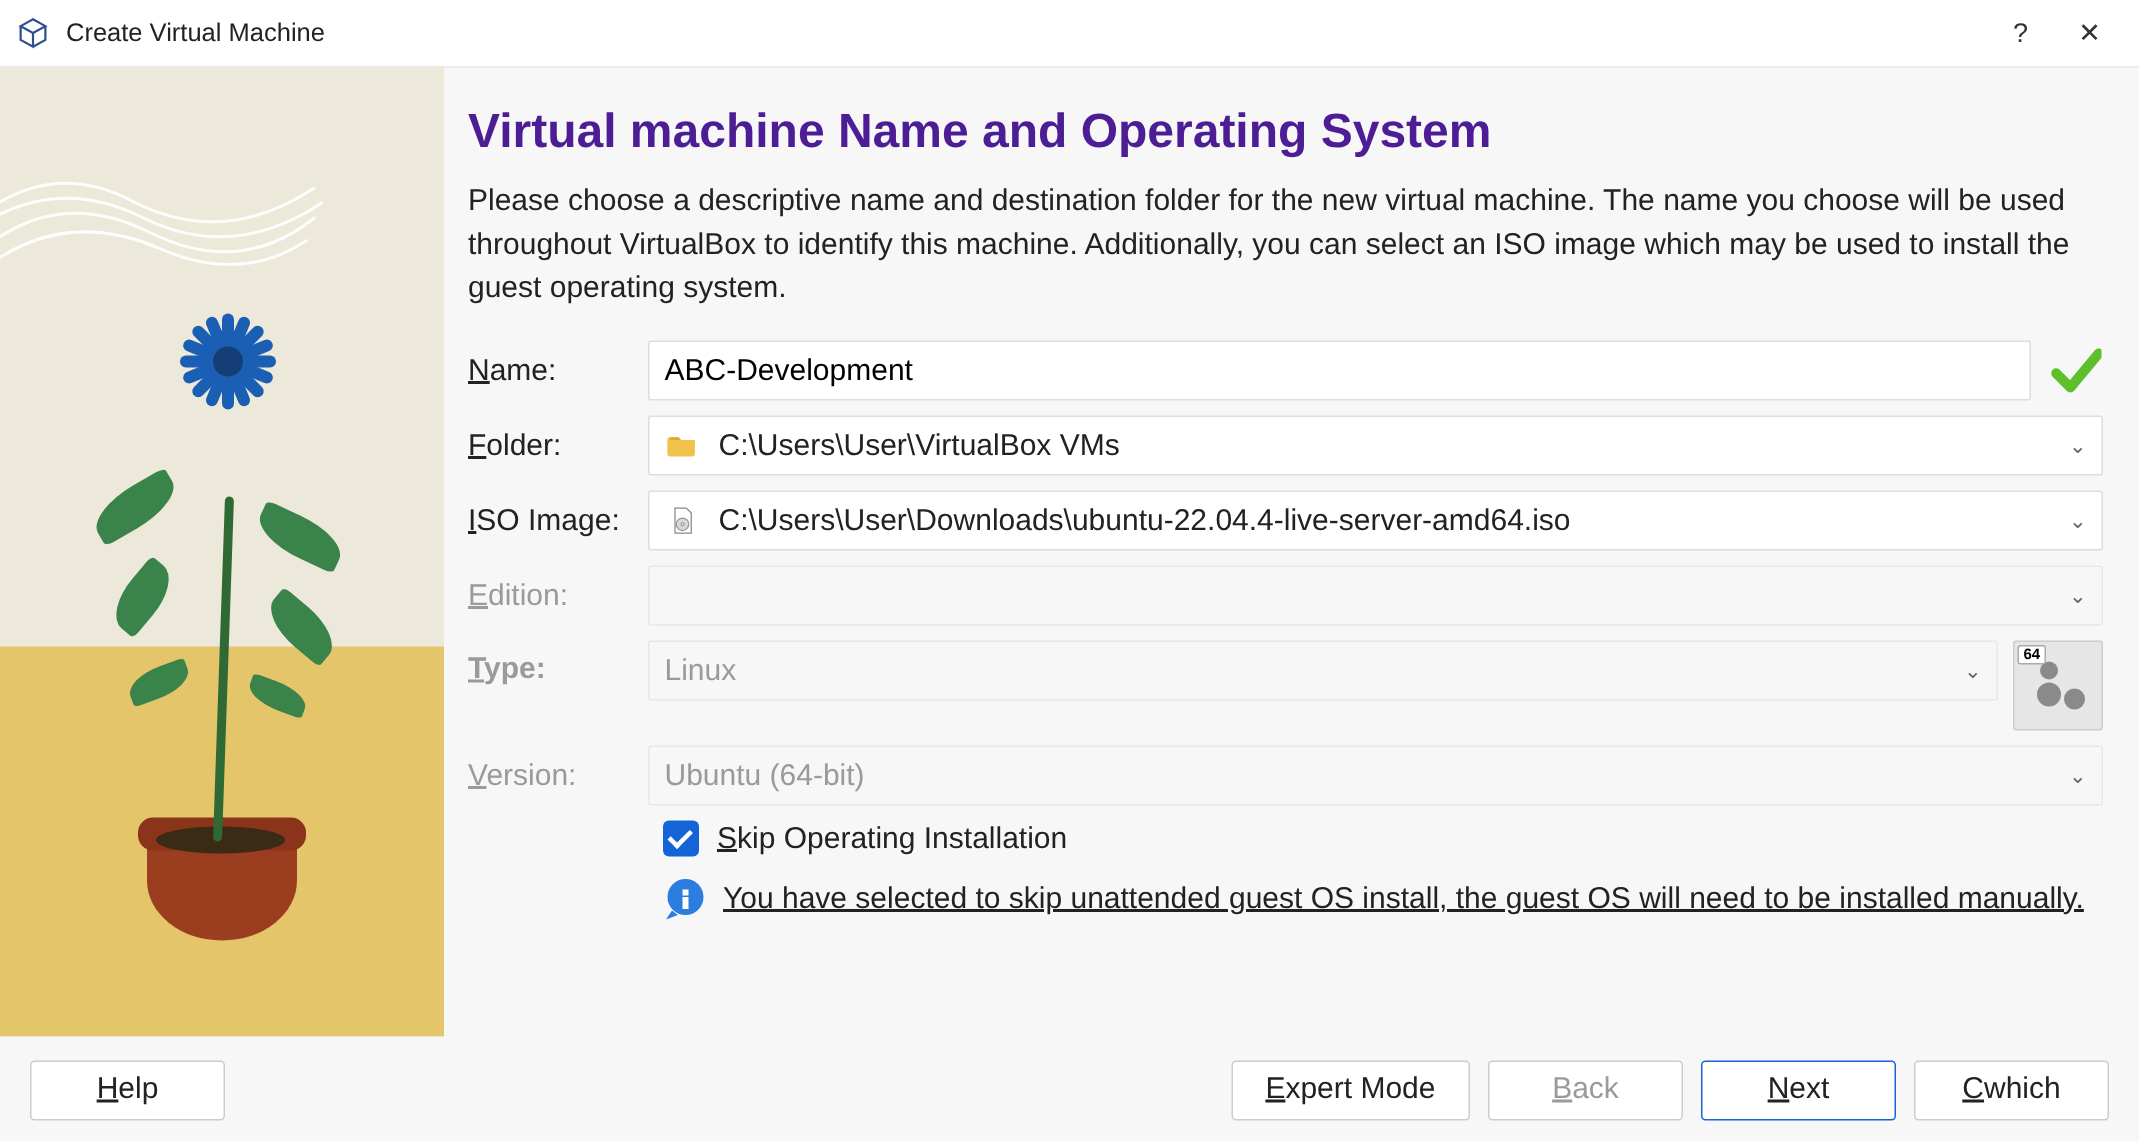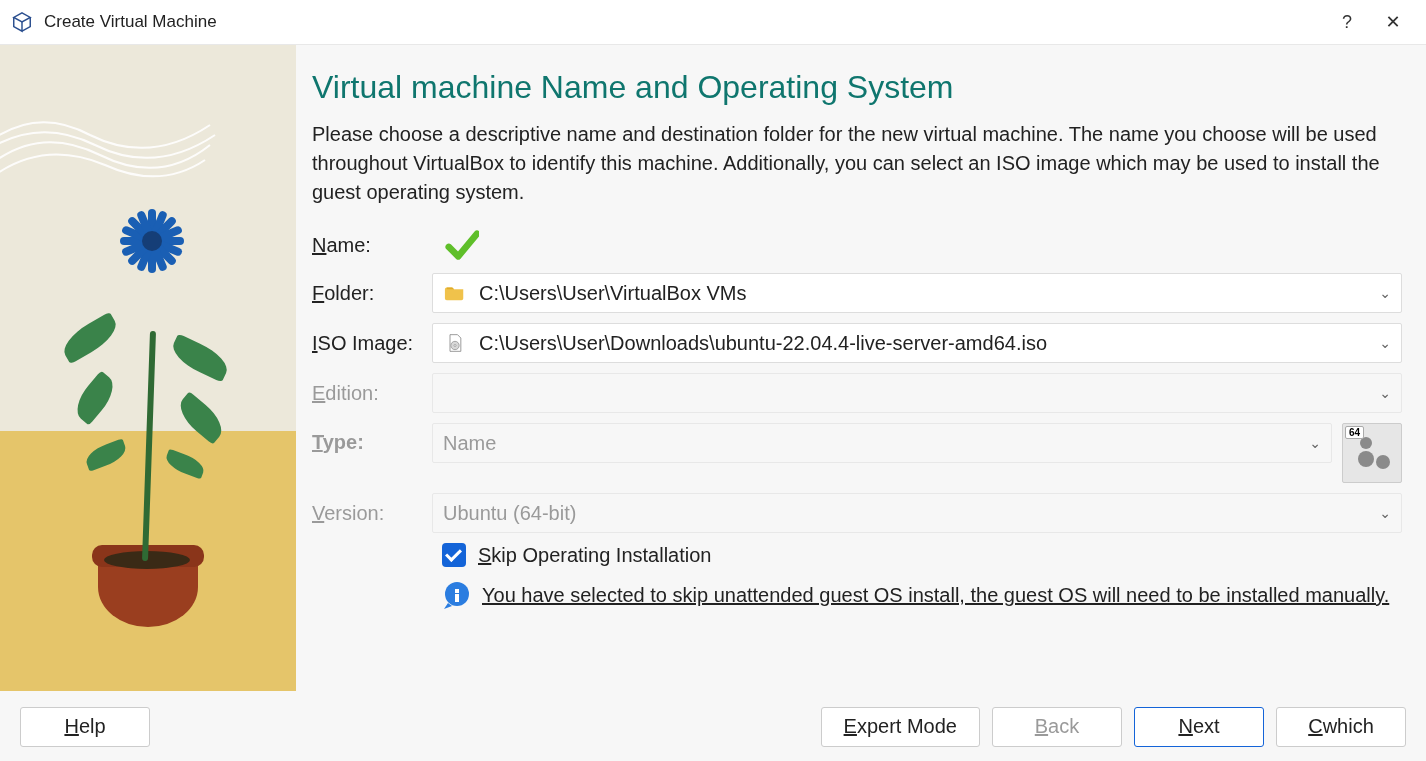--- a/index.html
+++ b/index.html
@@ -27,21 +27,21 @@
     background: #ece8da;
     position: relative;
     overflow: hidden;
     flex-shrink: 0;
   }
   .content {
     flex: 1;
     padding: 24px 24px 0 16px;
     overflow: hidden;
   }
-  h1.page-title { font-size: 32px; font-weight: 400; color: #0f766e; margin-bottom: 14px; }
+  h1.page-title { font-size: 32px; font-weight: 700; color: #4c1d95; margin-bottom: 14px; }
   p.desc { font-size: 20px; line-height: 1.45; color: #222; margin-bottom: 20px; max-width: 1080px; }
   .form-row { display: flex; align-items: center; margin-bottom: 10px; }
   .form-row .lbl { width: 120px; text-align: left; font-size: 20px; color: #222; padding-right: 12px; }
   .form-row.dim .lbl, .form-row.dim .field { color: #9a9a9a; }
   .form-row .lbl .ul { text-decoration: underline; }
   .field {
     flex: 1;
     height: 40px;
     background: #fff;
     border: 1px solid #ddd;
@@ -173,20 +173,23 @@
       <div class="flower-center"></div>
     </div>
   </div>
 
   <div class="content">
     <h1 class="page-title">Virtual machine Name and Operating System</h1>
     <p class="desc">Please choose a descriptive name and destination folder for the new virtual machine. The name you choose will be used throughout VirtualBox to identify this machine. Additionally, you can select an ISO image which may be used to install the guest operating system.</p>
 
     <div class="form-row">
       <div class="lbl"><span class="ul">N</span><span>ame:</span></div>
+      <div class="field input">
+        <input type="text" value="ABC-Development" style="">
+      </div>
       <span class="valid-icon">
         <svg viewBox="0 0 36 36" width="34" height="34">
             <path d="M4 20 L14 30 L34 6" fill="none" stroke="#5fbf2a" stroke-width="7" stroke-linecap="round" stroke-linejoin="round"></path>
           </svg>
       </span>
     </div>
 
     <div class="form-row">
       <div class="lbl"><span class="ul">F</span><span>older:</span></div>
       <div class="field">
@@ -220,21 +223,21 @@
       <div class="lbl"><span class="ul">E</span><span>dition:</span></div>
       <div class="field disabled">
         <span></span>
         <span class="chev">⌄</span>
       </div>
     </div>
 
     <div class="form-row dim" style="align-items:flex-start;">
       <div class="lbl" style="padding-top:8px;font-weight:bold;"><span class="ul">T</span><span>ype:</span></div>
       <div class="field disabled">
-        <span>Name</span>
+        <span>Linux</span>
         <span class="chev">⌄</span>
       </div>
       <div class="os-badge">
         <span class="sixtyfour">64</span>
         <svg viewBox="0 0 40 40" width="40" height="40">
             <g fill="#8a8a8a">
               <circle cx="14" cy="10" r="6"></circle>
               <rect x="6" y="18" width="16" height="16" rx="8"></rect>
               <rect x="24" y="22" width="14" height="14" rx="7"></rect>
             </g>

